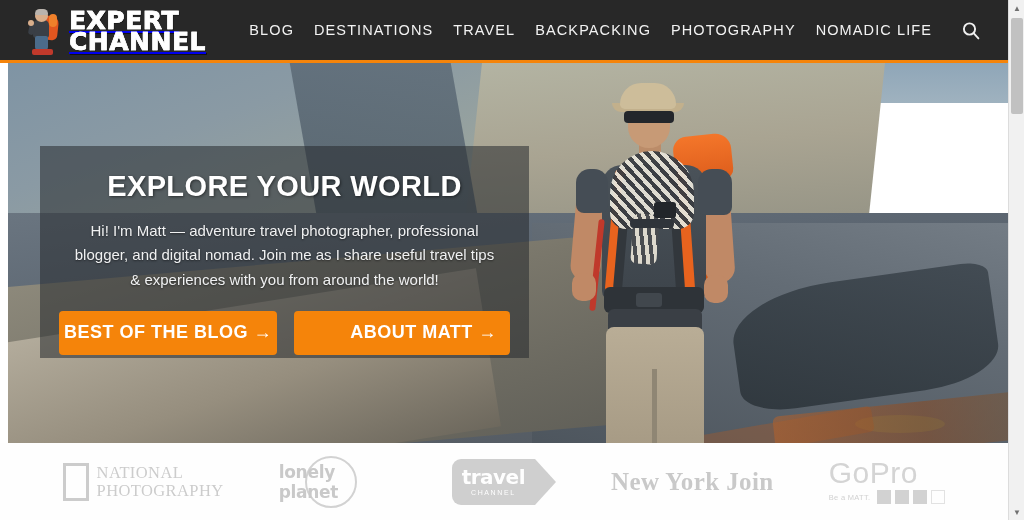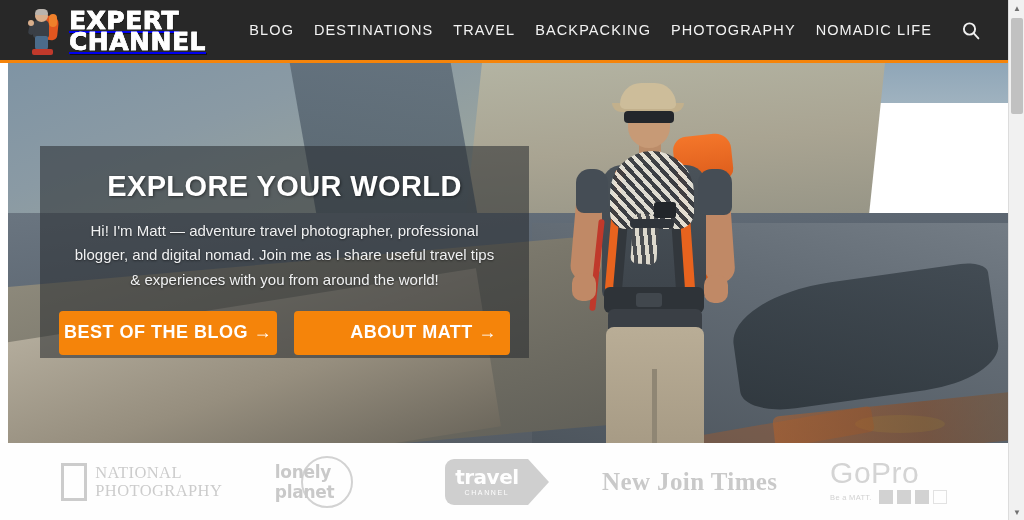--- a/index.html
+++ b/index.html
@@ -351,21 +351,21 @@
 
       <div class="brand travelch">
         <span class="tc-body">
           <span class="tc-t">travel</span>
           <span class="tc-s">CHANNEL</span>
         </span>
         <span class="tc-arrow"></span>
       </div>
 
       <div class="brand">
-        <span class="nyt">New Join Times</span>
+        <span class="nyt">New York Join</span>
       </div>
 
       <div class="brand gopro">
         <span class="gp-word">GoPro</span>
         <span class="gp-row">
           <span class="gp-tag">Be a MATT.</span>
           <span class="gp-sq"></span>
           <span class="gp-sq"></span>
           <span class="gp-sq"></span>
           <span class="gp-sq empty"></span>

